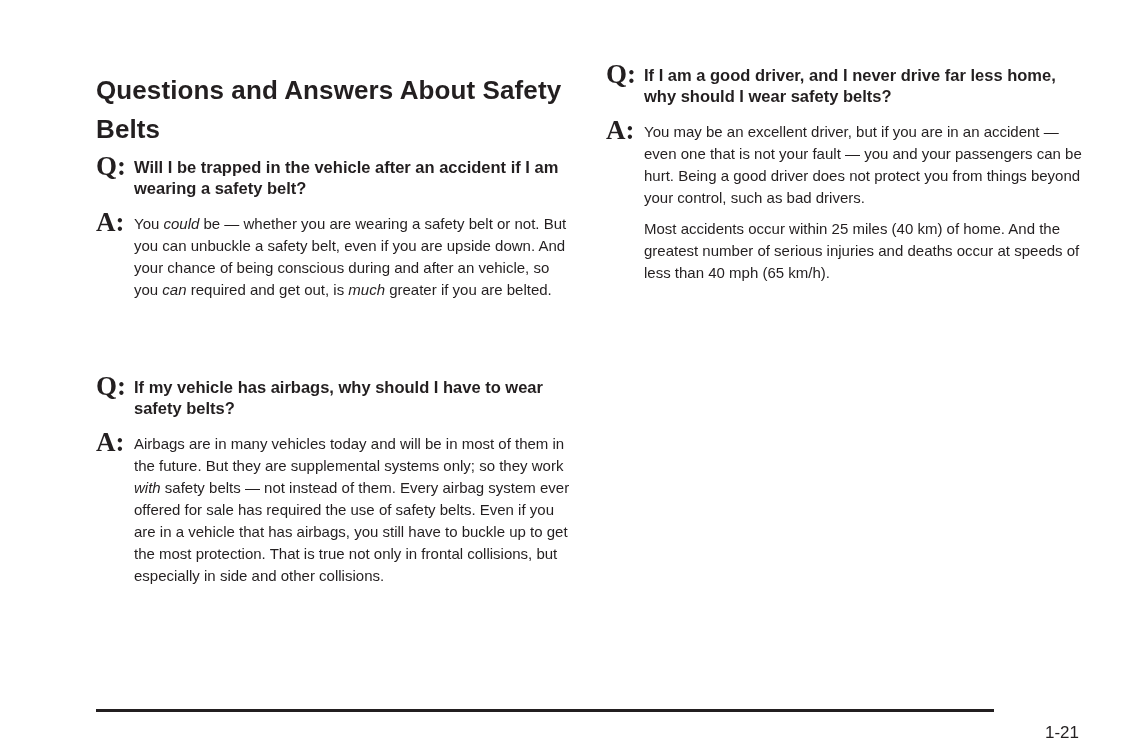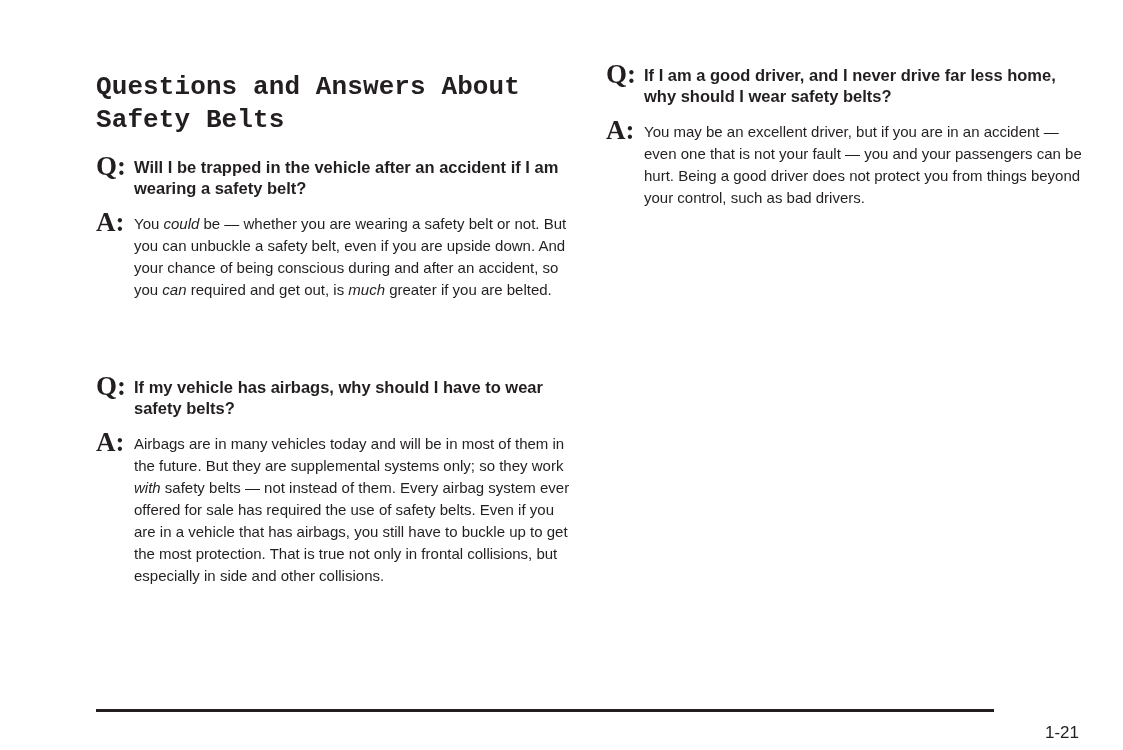--- a/index.html
+++ b/index.html
@@ -2,21 +2,21 @@
 <html><head>
 <meta charset="utf-8">
 <style>
   html, body { margin: 0; padding: 0; background: #ffffff; }
   body {
     width: 1123px; height: 750px; position: relative; overflow: hidden;
     font-family: "Liberation Sans", sans-serif; color: #231f20;
   }
   .page-title {
     position: absolute; left: 96px; top: 54px; width: 480px;
-    font-size: 26px; font-weight: bold; line-height: 33px; letter-spacing: 0.1px; font-family: Liberation Mono, monospace;
+    font-size: 26px; font-weight: bold; line-height: 39px; letter-spacing: 0.1px;
   }
   .qa { position: absolute; width: 480px; }
   .qa-row { position: relative; padding-left: 38px; }
   .marker {
     position: absolute; left: 0; top: -6px;
     font-family: "Liberation Serif", serif; font-weight: bold;
     font-size: 27px; line-height: 30px;
   }
   .q-text { font-size: 16.5px; font-weight: bold; line-height: 21px; }
   .a-text { font-size: 15px; line-height: 22px; }
@@ -38,21 +38,21 @@
 <h1 class="page-title">Questions and Answers About Safety Belts</h1>
 
 <div class="qa" style="left:96px; top:157px;">
   <div class="qa-row">
     <span class="marker">Q:</span>
     <div class="q-text">Will I be trapped in the vehicle after an accident if I am wearing a safety belt?</div>
   </div>
   <div class="qa-row a-row">
     <span class="marker">A:</span>
     <div class="a-text">
-        <p><span>You </span><em>could</em><span> be — whether you are wearing a safety belt or not. But you can unbuckle a safety belt, even if you are upside down. And your chance of being conscious during and after an accident, so you </span><em>can</em><span> required and get out, is </span><em>much</em><span> greater if you are belted.</span></p>
+        <p><span>You </span><em>could</em><span> be — whether you are wearing a safety belt or not. But you can unbuckle a safety belt, even if you are upside down. And your chance of being conscious during and after an vehicle, so you </span><em>can</em><span> required and get out, is </span><em>much</em><span> greater if you are belted.</span></p>
       </div>
   </div>
 </div>
 
 <div class="qa" style="left:96px; top:377px;">
   <div class="qa-row">
     <span class="marker">Q:</span>
     <div class="q-text">If my vehicle has airbags, why should I have to wear safety belts?</div>
   </div>
   <div class="qa-row a-row">
@@ -65,18 +65,19 @@
 
 <div class="qa" style="left:606px; top:65px; width:480px;">
   <div class="qa-row">
     <span class="marker">Q:</span>
     <div class="q-text">If I am a good driver, and I never drive far less home, why should I wear safety belts?</div>
   </div>
   <div class="qa-row a-row">
     <span class="marker">A:</span>
     <div class="a-text">
         <p><span>You may be an excellent driver, but if you are in an accident — even one that is not your fault — you and your passengers can be hurt. Being a good driver does not protect you from things beyond your control, such as bad drivers.</span></p>
+        <p><span>Most accidents occur within 25 miles (40 km) of home. And the greatest number of serious injuries and deaths occur at speeds of less than 40 mph (65 km/h).</span></p>
       </div>
   </div>
 </div>
 
 <div class="rule"></div>
 <div class="page-number">1-21</div>
 
 </body></html>

